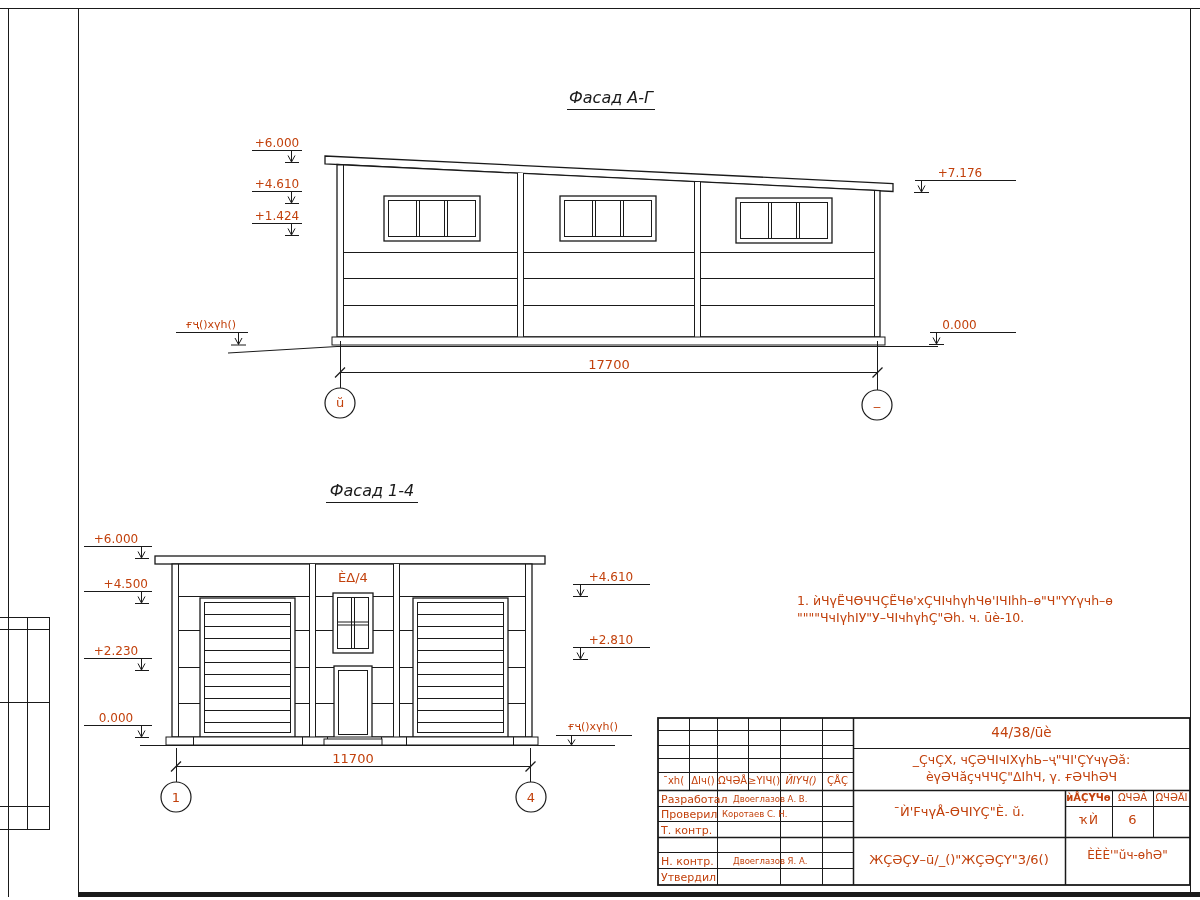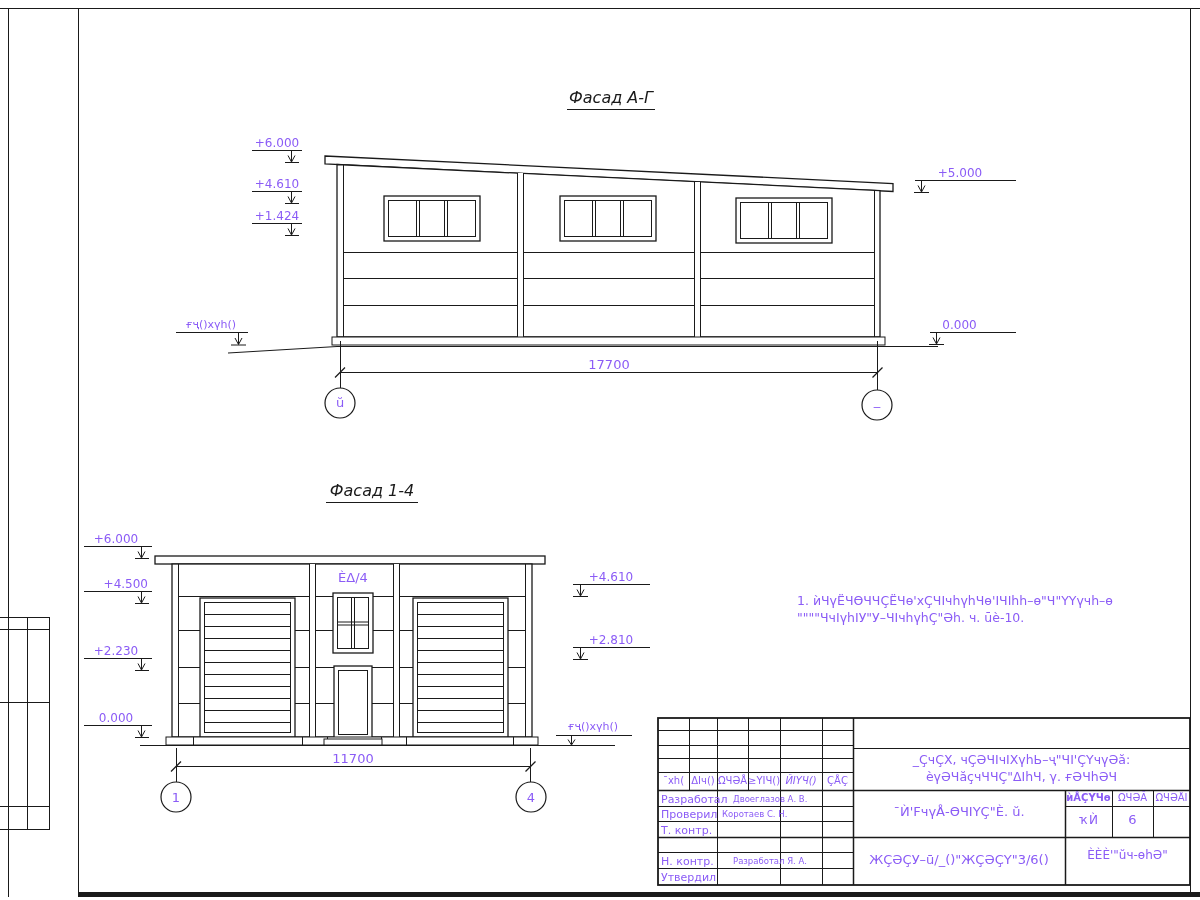--- a/index.html
+++ b/index.html
@@ -1,19 +1,19 @@
 <!DOCTYPE html>
 <html><head>
 <meta charset="utf-8">
 <style>
   html,body{margin:0;padding:0;background:#ffffff;}
   #page{position:relative;width:1200px;height:900px;background:#ffffff;overflow:hidden;
         font-family:"DejaVu Sans",sans-serif;color:#1a1a1a;}
   #page svg{position:absolute;left:0;top:0;}
-  .lbl{position:absolute;white-space:nowrap;color:#8b5cf6;}
+  .lbl{position:absolute;white-space:nowrap;color:#c2410c;}
   .ctr{text-align:center;}
   .f9{font-size:8.5px;margin-left:14px;}
   .f95{font-size:11px;}
   .f10{font-size:10px;}
   .f11{font-size:11px;}
   .f12{font-size:12px;}
   .f125{font-size:12.5px;}
   .f13{font-size:13px;}
   .f135{font-size:13.5px;}
   .dtitle{position:absolute;font-style:italic;font-size:16px;text-align:center;
@@ -222,21 +222,21 @@
       <line x1="1112.5" y1="790" x2="1112.5" y2="837"></line>
       <line x1="1153.5" y1="790" x2="1153.5" y2="837"></line>
     </g>
   </g>
 </svg>
 
 <div class="dtitle" style="left:567px;top:88px;width:88px;">Фасад А-Г</div>
 <div class="lbl ctr f12" style="left:252px;top:136px;width:50px;">+6.000</div>
 <div class="lbl ctr f12" style="left:252px;top:177px;width:50px;">+4.610</div>
 <div class="lbl ctr f12" style="left:252px;top:209px;width:50px;">+1.424</div>
-<div class="lbl ctr f12" style="left:930px;top:166px;width:60px;">+5.000</div>
+<div class="lbl ctr f12" style="left:930px;top:166px;width:60px;">+7.176</div>
 <div class="lbl ctr f12" style="left:932px;top:318px;width:55px;">0.000</div>
 <div class="lbl ctr f11" style="left:176px;top:318px;width:70px;">ғҷ()хүh()</div>
 <div class="lbl ctr f13" style="left:579px;top:357px;width:60px;">17700</div>
 <div class="lbl ctr f13" style="left:326px;top:395px;width:28px;">ŭ</div>
 <div class="lbl ctr f13" style="left:863px;top:393px;width:28px;">_</div>
 
 <div class="dtitle" style="left:326px;top:481px;width:92px;">Фасад 1-4</div>
 <div class="lbl ctr f12" style="left:84px;top:532px;width:64px;">+6.000</div>
 <div class="lbl ctr f12" style="left:84px;top:577px;width:64px;text-align:right;">+4.500</div>
 <div class="lbl ctr f12" style="left:84px;top:644px;width:64px;">+2.230</div>
@@ -247,20 +247,21 @@
 <div class="lbl ctr f13" style="left:326px;top:570px;width:54px;">ÈΔ/4</div>
 <div class="lbl ctr f13" style="left:323px;top:751px;width:60px;">11700</div>
 <div class="lbl ctr f13" style="left:162px;top:790px;width:28px;">1</div>
 <div class="lbl ctr f13" style="left:517px;top:790px;width:28px;">4</div>
 
 <div class="lbl f125" style="left:797px;top:592px;line-height:17px;">
   <div class="note-line">1. ѝЧүЁЧѲЧЧÇЁЧѳ'хÇЧIчhүhЧѳ'IЧIhh–ѳ"Ч"ҮҮүчh–ѳ</div>
   <div class="note-line">""""ЧчIүhIУ"У–ЧIчhүhÇ"Әh. ч. ūè-10.</div>
 </div>
 
+<div class="lbl ctr f135" style="left:853px;top:724px;width:337px;">44/38/ūè</div>
 <div class="lbl ctr f125" style="left:853px;top:752px;width:337px;">_ÇчÇХ, чÇӘЧIчIХүhЬ–ҷ"ЧI'ÇҮчүӘă:</div>
 <div class="lbl ctr f125" style="left:853px;top:769px;width:337px;">èүӘЧăçчЧЧÇ"ΔIhЧ, γ. ғӘЧhӘЧ</div>
 <div class="lbl ctr f13" style="left:853px;top:804px;width:212px;">¯Ѝ'FчүÅ-ѲЧIҮÇ"È. ŭ.</div>
 <div class="lbl ctr f13" style="left:853px;top:852px;width:212px;">ЖÇӘÇУ–ū/_()"ЖÇӘÇҮ"3/6()</div>
 <div class="lbl ctr f12" style="left:1065px;top:848px;width:125px;">ÈÈÈ'"ŭч-ѳhӘ"</div>
 
 <div class="lbl ctr f10" style="left:658px;top:775px;width:31px;">¯хh(</div>
 <div class="lbl ctr f10" style="left:689px;top:775px;width:28px;">ΔIч()</div>
 <div class="lbl ctr f10" style="left:717px;top:775px;width:31px;">ΩЧӘÅ</div>
 <div class="lbl ctr f10" style="left:748px;top:775px;width:32px;">≥ҮІЧ()</div>
@@ -269,21 +270,21 @@
 
 <div class="lbl f95" style="left:661px;top:793px;">Разработал</div>
 <div class="lbl f9" style="left:719px;top:794px;">Двоеглазов А. В.</div>
 <div class="lbl f95" style="left:661px;top:808px;">Проверил</div>
 <div class="lbl f9" style="left:708px;top:809px;">Коротаев С. Н.</div>
 <div class="lbl f95" style="left:661px;top:824px;">Т. контр.</div>
 <div class="lbl f9" style="left:719px;top:825px;"></div>
 <div class="lbl f95" style="left:661px;top:840px;"></div>
 <div class="lbl f9" style="left:719px;top:841px;"></div>
 <div class="lbl f95" style="left:661px;top:855px;">Н. контр.</div>
-<div class="lbl f9" style="left:719px;top:856px;">Разработал Я. А.</div>
+<div class="lbl f9" style="left:719px;top:856px;">Двоеглазов Я. А.</div>
 <div class="lbl f95" style="left:661px;top:871px;">Утвердил</div>
 <div class="lbl f9" style="left:719px;top:872px;"></div>
 
 <div class="lbl ctr f10" style="left:1065px;top:792px;width:47px;font-weight:bold;">ѝÅÇҮЧѳ</div>
 <div class="lbl ctr f10" style="left:1112px;top:792px;width:41px;">ΩЧӘĂ</div>
 <div class="lbl ctr f10" style="left:1153px;top:792px;width:37px;overflow:hidden;">ΩЧӘÅI</div>
 <div class="lbl ctr f12" style="left:1065px;top:813px;width:47px;">ҡЍ</div>
 <div class="lbl ctr f13" style="left:1112px;top:812px;width:41px;">6</div>
 <div class="lbl ctr f13" style="left:1153px;top:812px;width:37px;"></div>
 

